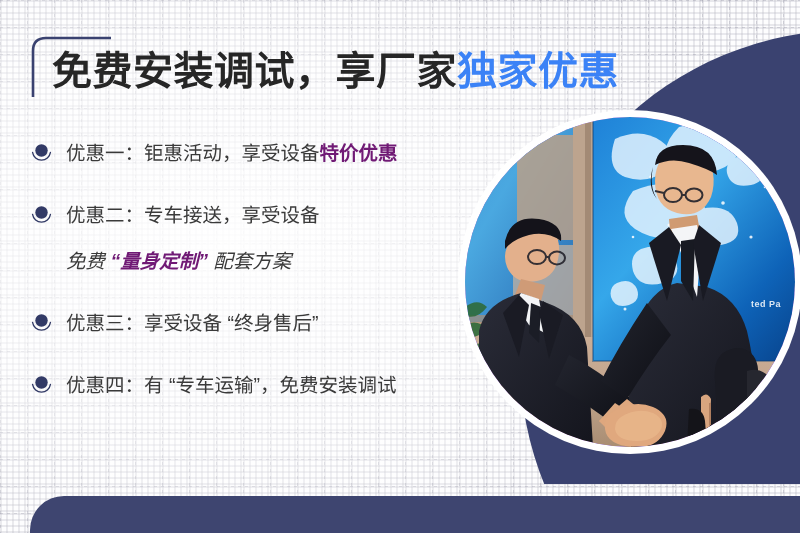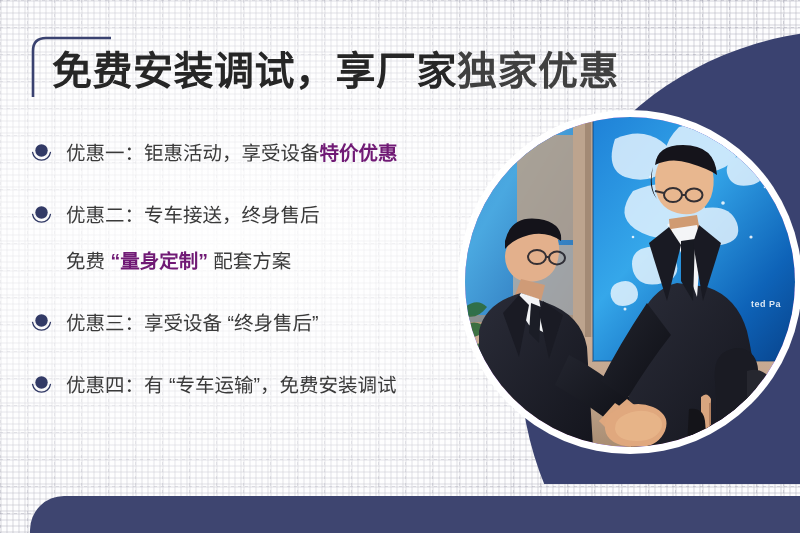--- a/index.html
+++ b/index.html
@@ -137,21 +137,21 @@
     left: 52px;
     top: 46px;
     margin: 0;
     font-size: 40px;
     line-height: 50px;
     font-weight: 700;
     letter-spacing: 0.5px;
     color: #262626;
     white-space: nowrap;
   }
-  .title .hl { color: #404040; }
+  .title .hl { color: #3b82f6; }
 
   
   .benefits {
     position: absolute;
     left: 30px;
     top: 132px;
     width: 430px;
     margin: 0;
     padding: 0;
     list-style: none;
@@ -167,21 +167,21 @@
   }
   .benefit .bullet {
     position: absolute;
     left: 0;
     top: 10px;
     width: 23px;
     height: 22px;
   }
   .benefit .hl { color: #701a75; font-weight: 700; }
   .benefit-line { display: block; }
-  .benefit-line + .benefit-line { margin-top: 4px; }
+  .benefit-line + .benefit-line { margin-top: 4px; font-style: italic; }
 </style>
 </head>
 <body>
 
 <div id="poster">
 
   <div class="grid-bg"></div>
   <div class="grid-lines-h"></div>
   <div class="grid-lines-v"></div>
   <div class="grid-fade"></div>
@@ -367,21 +367,21 @@
         <path d="M2.6 10.5 a9 9 0 0 0 17.8 0" fill="none" stroke="#323a66" stroke-width="1.4" stroke-linecap="round"></path>
       </svg>
       <span class="benefit-line"><span>优惠一：钜惠活动，享受设备</span><span class="hl">特价优惠</span></span>
     </li>
 
     <li class="benefit">
       <svg class="bullet" viewBox="0 0 23 22">
         <circle cx="11.5" cy="8.5" r="6.2" fill="#323a66"></circle>
         <path d="M2.6 10.5 a9 9 0 0 0 17.8 0" fill="none" stroke="#323a66" stroke-width="1.4" stroke-linecap="round"></path>
       </svg>
-      <span class="benefit-line"><span>优惠二：专车接送，终身售后</span></span>
+      <span class="benefit-line"><span>优惠二：专车接送，享受设备</span></span>
       <span class="benefit-line"><span>免费 </span><span class="hl">“量身定制”</span><span> 配套方案</span></span>
     </li>
 
     <li class="benefit">
       <svg class="bullet" viewBox="0 0 23 22">
         <circle cx="11.5" cy="8.5" r="6.2" fill="#323a66"></circle>
         <path d="M2.6 10.5 a9 9 0 0 0 17.8 0" fill="none" stroke="#323a66" stroke-width="1.4" stroke-linecap="round"></path>
       </svg>
       <span class="benefit-line"><span>优惠三：享受设备 “终身售后”</span></span>
     </li>

